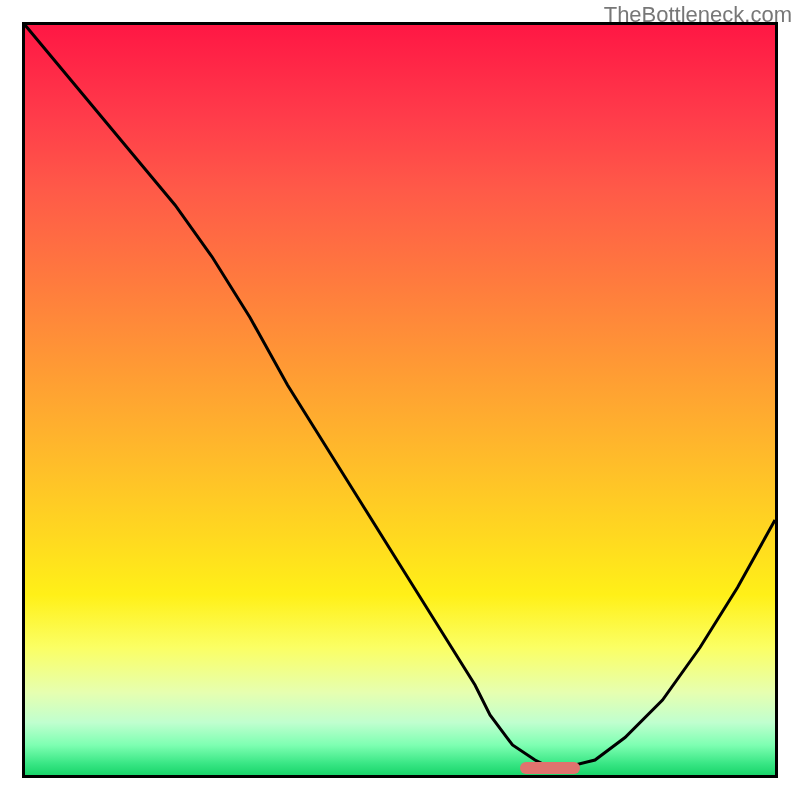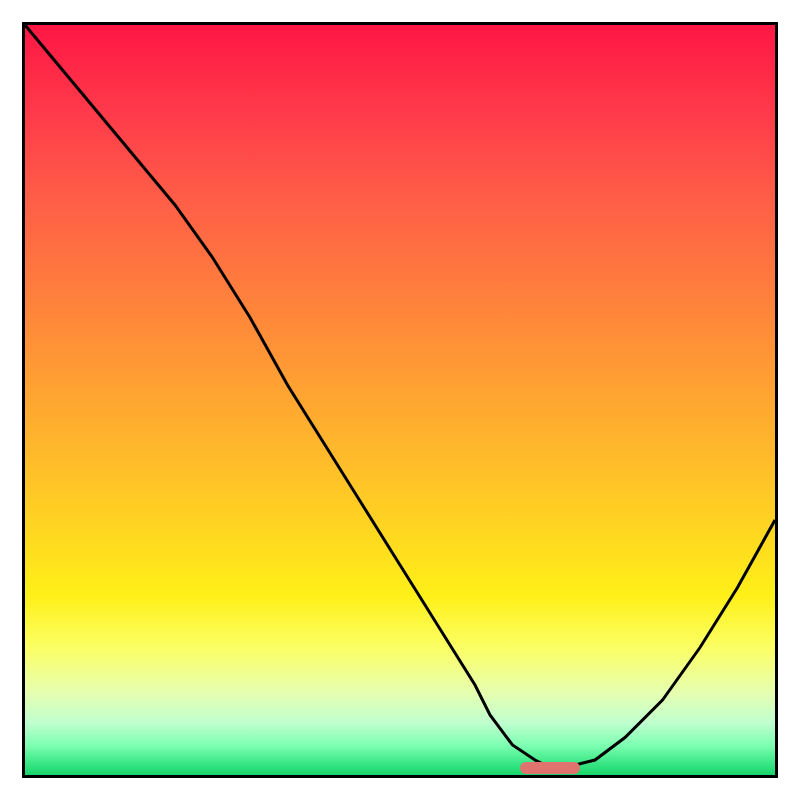--- a/index.html
+++ b/index.html
@@ -71,20 +71,21 @@
     font-size: 22px;
     color: #777;
     user-select: none;
   }
 </style>
 </head>
 <body>
 
 <div class="stage">
 
+  <div class="watermark">TheBottleneck.com</div>
 
   <div class="plot-area">
     <div class="gradient"></div>
 
     <svg class="curve" viewBox="0 0 100 100" preserveAspectRatio="none">
       <path id="curve-path" d="M0.00 0.00 L5.00 6.00 L10.00 12.00 L15.00 18.00 L20.00 24.00 L25.00 31.00 L30.00 39.00 L35.00 48.00 L40.00 56.00 L45.00 64.00 L50.00 72.00 L55.00 80.00 L60.00 88.00 L62.00 92.00 L65.00 96.00 L68.00 98.00 L70.00 99.00 L72.00 99.00 L76.00 98.00 L80.00 95.00 L85.00 90.00 L90.00 83.00 L95.00 75.00 L100.00 66.00" fill="none" vector-effect="non-scaling-stroke" stroke-width="3" stroke="#000000"></path>
     </svg>
 
     <div id="marker" class="marker" style="left: 525px; top: 742.5px; width: 60px;"></div>
 

